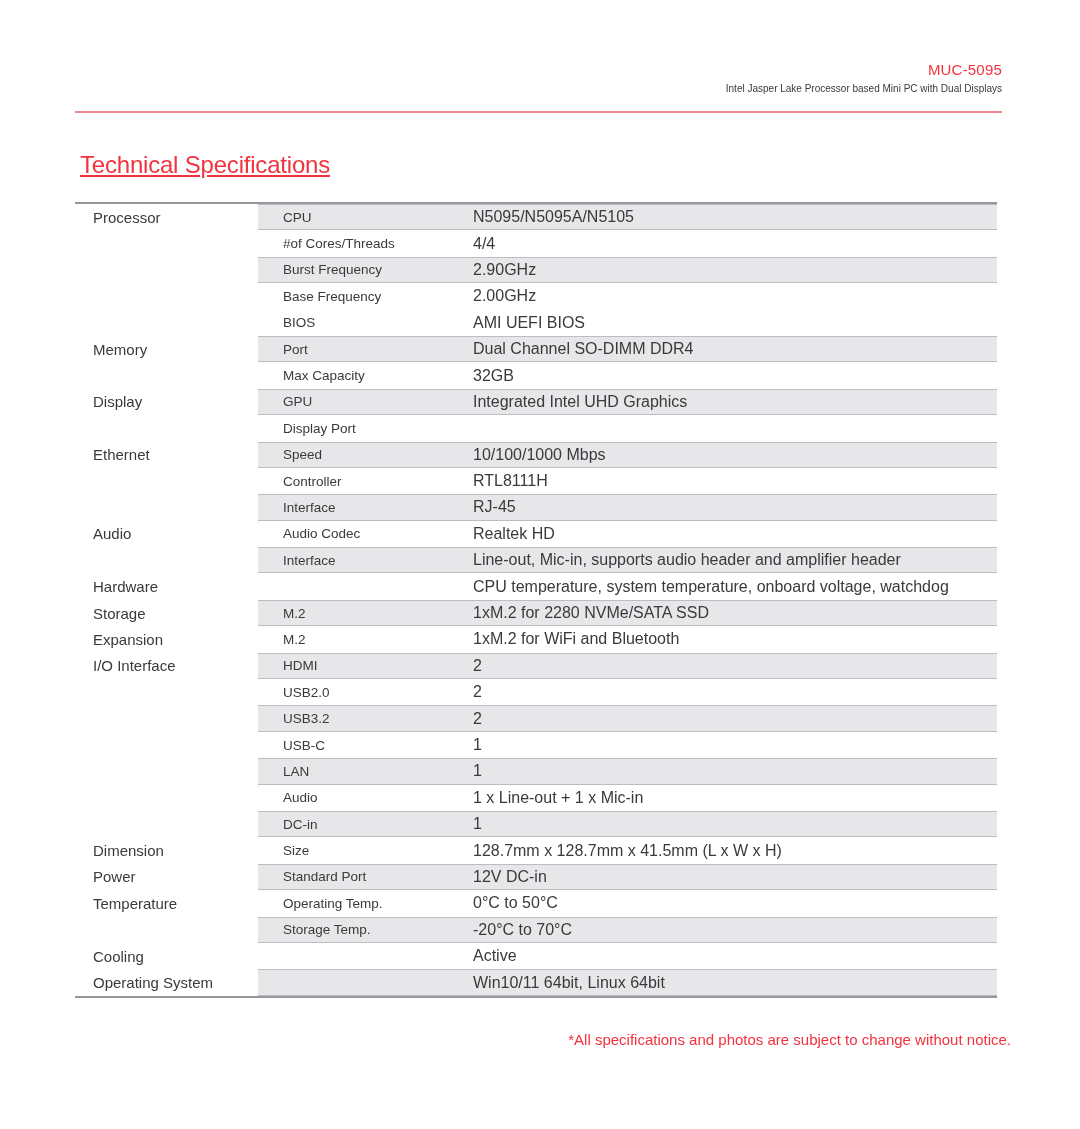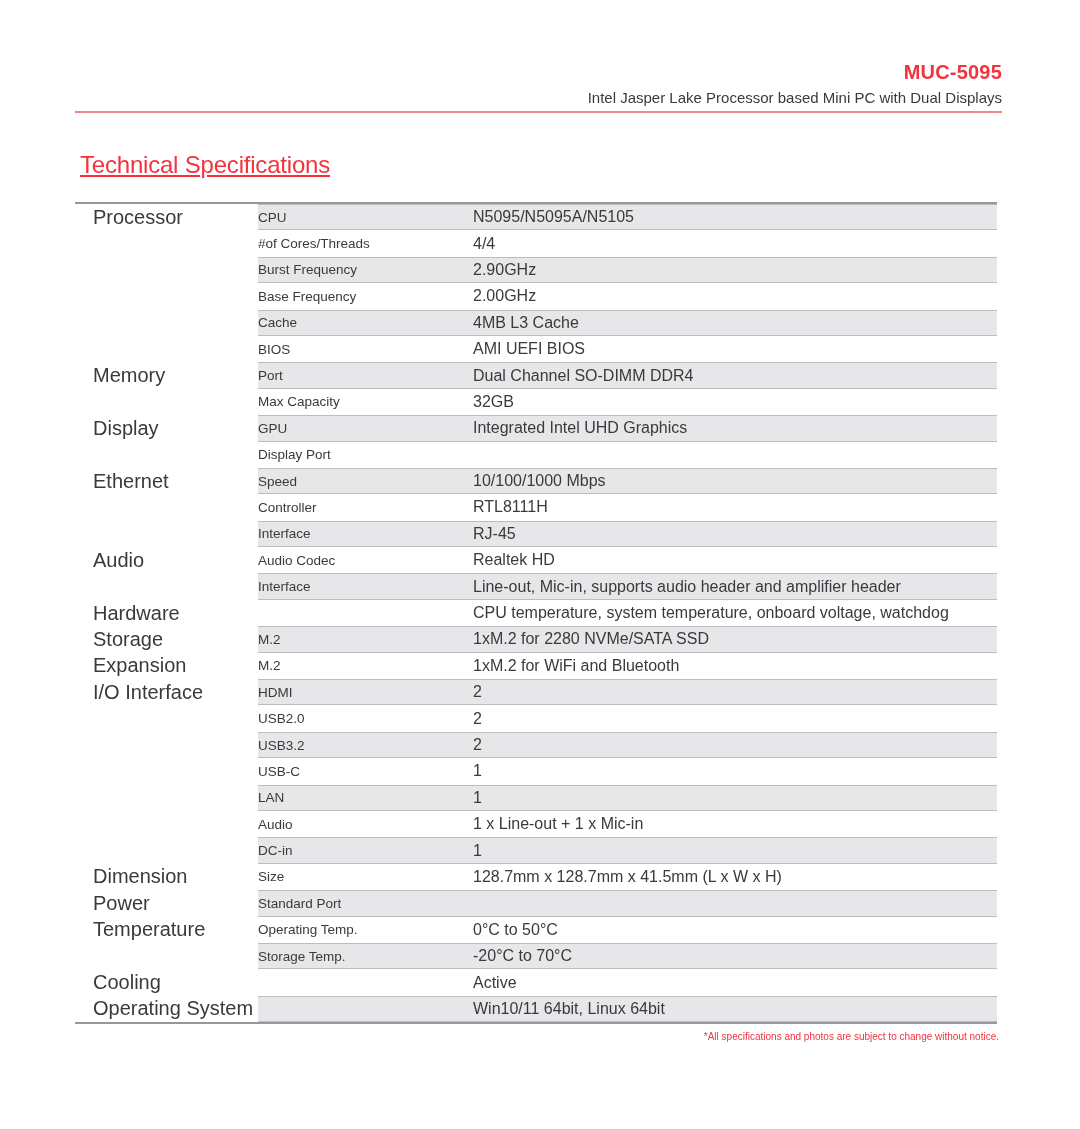--- a/index.html
+++ b/index.html
@@ -16,27 +16,27 @@
     overflow: hidden;
   }
   .header-block {
     position: absolute;
     top: 61px;
     right: 78px;
     text-align: right;
   }
   .model-name {
     color: var(--accent, #f2333e);
-    font-size: 20px;
-    font-weight: 700;
+    font-size: 15px;
+    font-weight: 400;
     letter-spacing: 0.2px;
   }
   .subtitle {
     margin-top: 5px;
-    font-size: 15px;
+    font-size: 10px;
     color: #3a3a3c;
   }
   .header-rule {
     position: absolute;
     top: 111px;
     left: 75px;
     width: 927px;
     height: 2px;
     background: #f2858d;
   }
@@ -61,50 +61,51 @@
     display: flex;
     height: 26.4px;
     align-items: stretch;
   }
   .spec-cat {
     width: 183px;
     box-sizing: border-box;
     padding-left: 18px;
     display: flex;
     align-items: center;
-    font-size: 20px;
+    font-size: 15px;
     white-space: nowrap;
   }
   .spec-shade {
     flex: 1;
     display: flex;
     align-items: center;
     box-sizing: border-box;
   }
   .spec-shade.shaded {
     background: var(--row-shade, #e7e7e9);
     border-top: 1px solid #bdbdc1;
     border-bottom: 1px solid #bdbdc1;
   }
   .spec-key {
     width: 215px;
     box-sizing: border-box;
+    padding-left: 25px;
     font-size: 13.5px;
     white-space: nowrap;
   }
   .spec-val {
     flex: 1;
     font-size: 16px;
     white-space: nowrap;
   }
   .footer-note {
     position: absolute;
     top: 1031px;
-    right: 81px;
-    font-size: 10px;
+    right: 69px;
+    font-size: 15px;
     color: var(--accent, #f2333e);
   }
 </style>
 </head>
 <body>
 
 <div class="header-block">
   <div class="model-name">MUC-5095</div>
   <div class="subtitle">Intel Jasper Lake Processor based Mini PC with Dual Displays</div>
 </div>
@@ -137,27 +138,20 @@
     </div>
     <div class="spec-row">
       <div class="spec-cat"></div>
       <div class="spec-shade">
         <div class="spec-key">Base Frequency</div>
         <div class="spec-val">2.00GHz</div>
       </div>
     </div>
     <div class="spec-row">
       <div class="spec-cat"></div>
-      <div class="spec-shade shaded">
-        <div class="spec-key">Cache</div>
-        <div class="spec-val">4MB L3 Cache</div>
-      </div>
-    </div>
-    <div class="spec-row">
-      <div class="spec-cat"></div>
       <div class="spec-shade">
         <div class="spec-key">BIOS</div>
         <div class="spec-val">AMI UEFI BIOS</div>
       </div>
     </div>
     <div class="spec-row">
       <div class="spec-cat">Memory</div>
       <div class="spec-shade shaded">
         <div class="spec-key">Port</div>
         <div class="spec-val">Dual Channel SO-DIMM DDR4</div>
@@ -292,20 +286,21 @@
       <div class="spec-cat">Dimension</div>
       <div class="spec-shade">
         <div class="spec-key">Size</div>
         <div class="spec-val">128.7mm x 128.7mm x 41.5mm (L x W x H)</div>
       </div>
     </div>
     <div class="spec-row">
       <div class="spec-cat">Power</div>
       <div class="spec-shade shaded">
         <div class="spec-key">Standard Port</div>
+        <div class="spec-val">12V DC-in</div>
       </div>
     </div>
     <div class="spec-row">
       <div class="spec-cat">Temperature</div>
       <div class="spec-shade">
         <div class="spec-key">Operating Temp.</div>
         <div class="spec-val">0°C to 50°C</div>
       </div>
     </div>
     <div class="spec-row">

